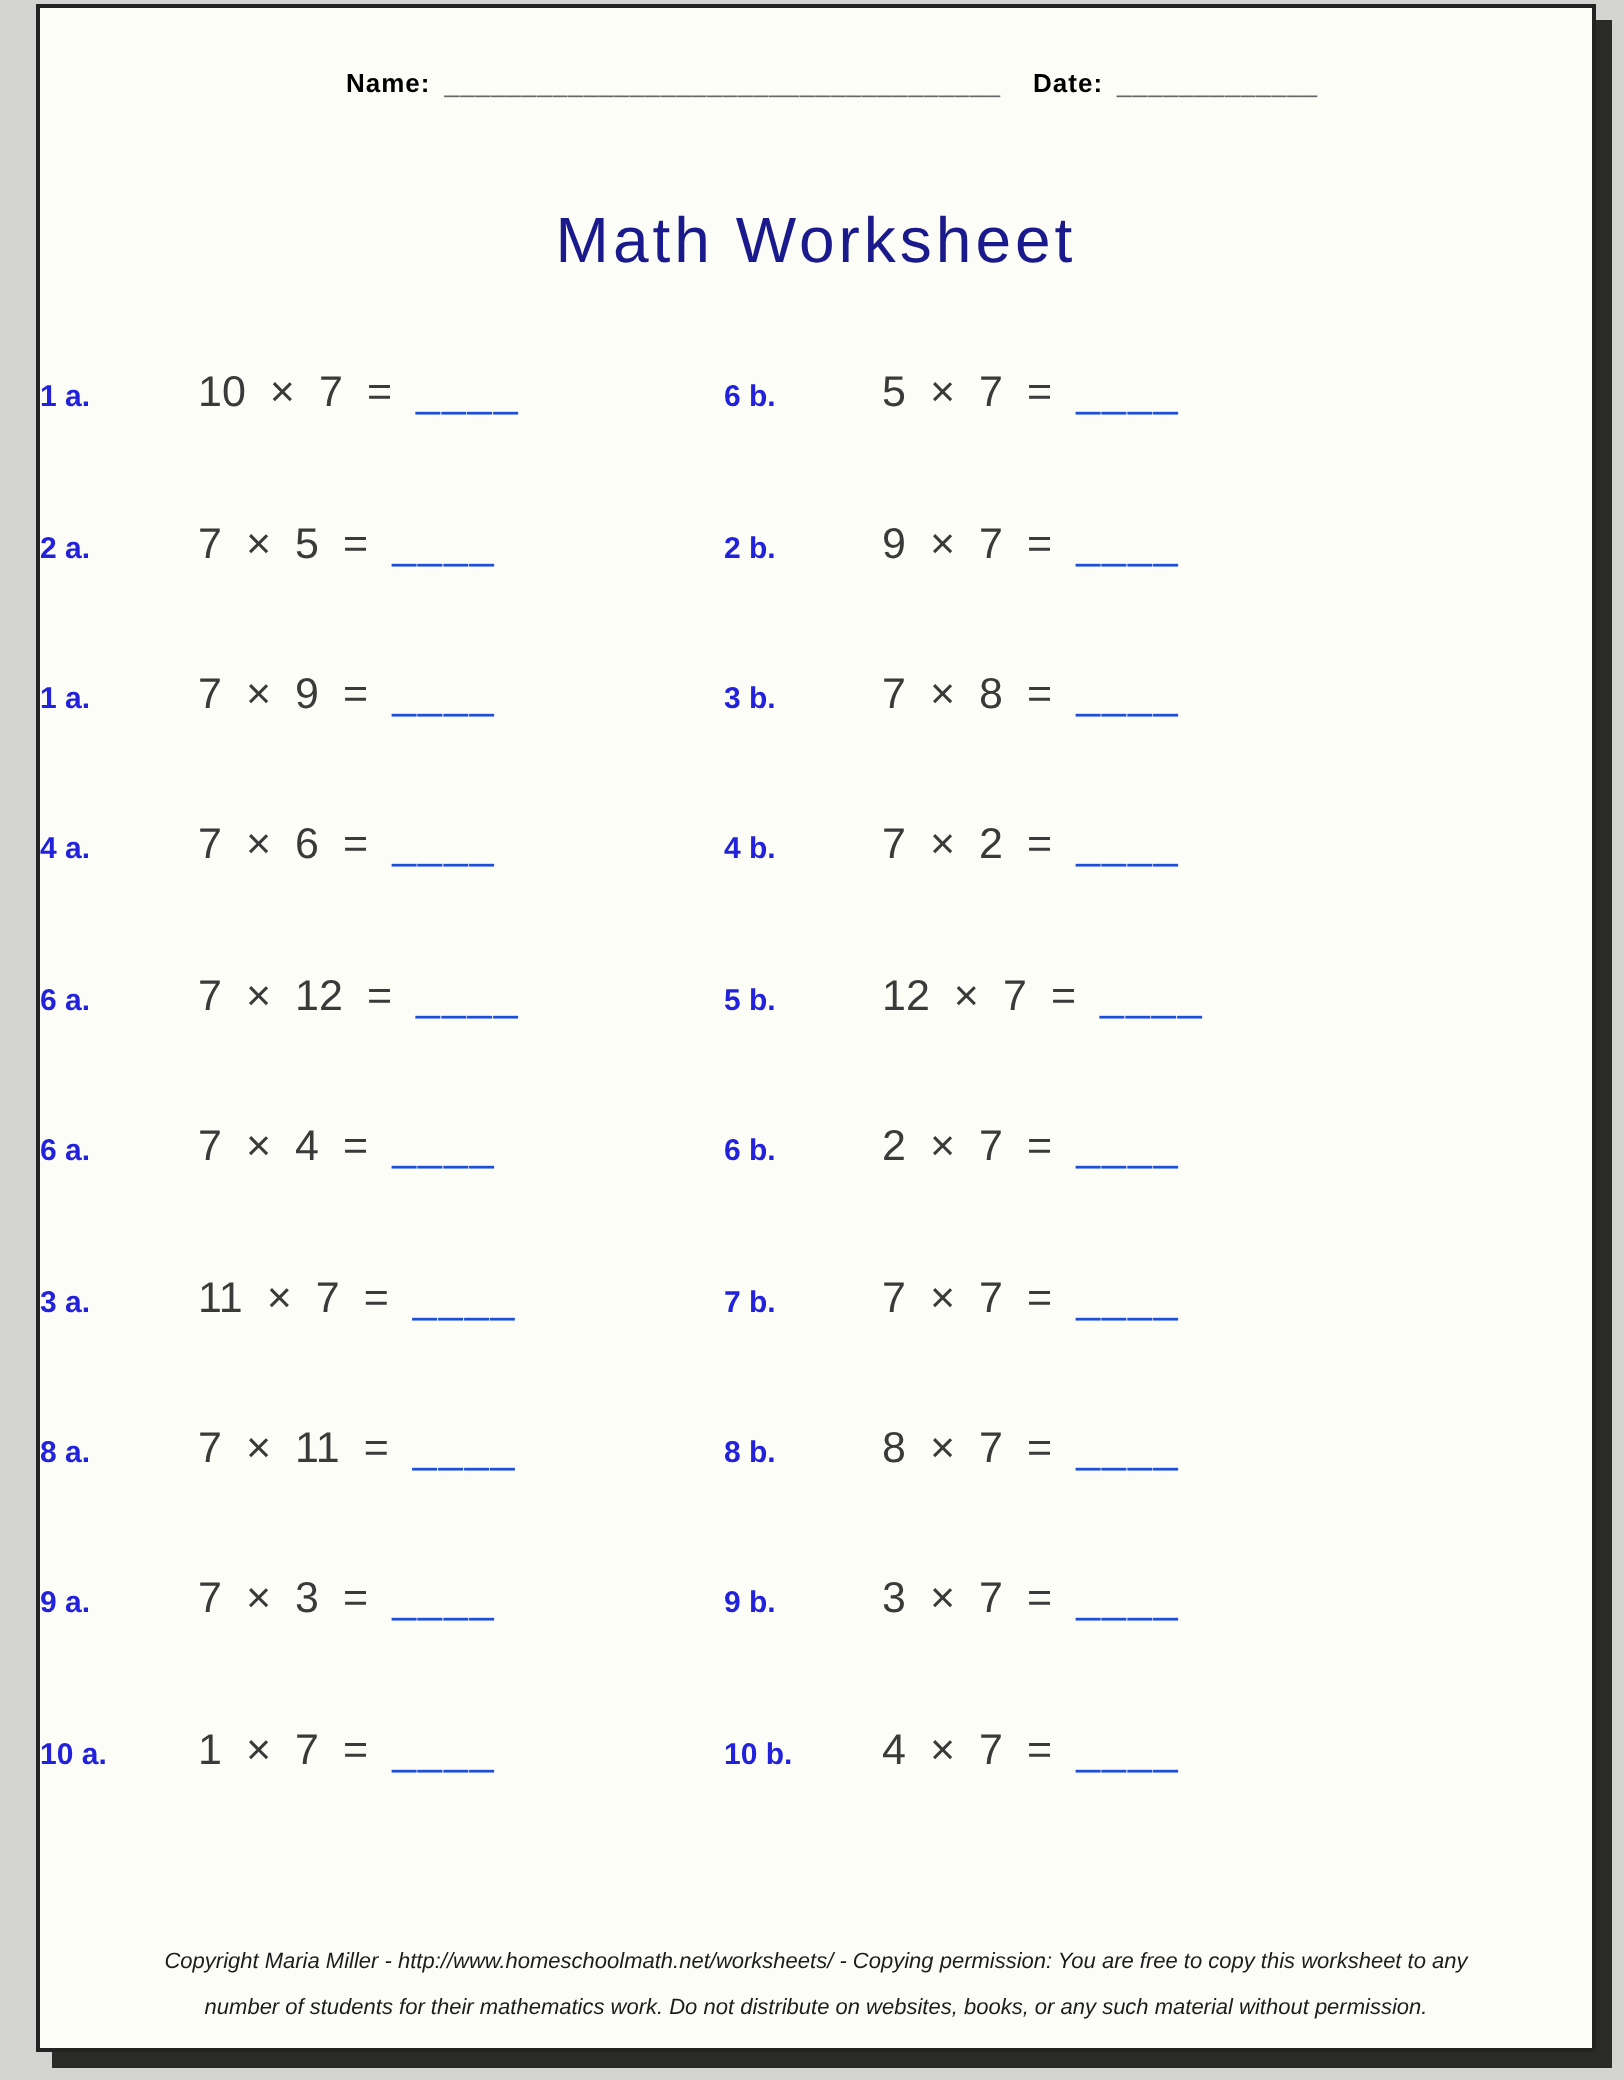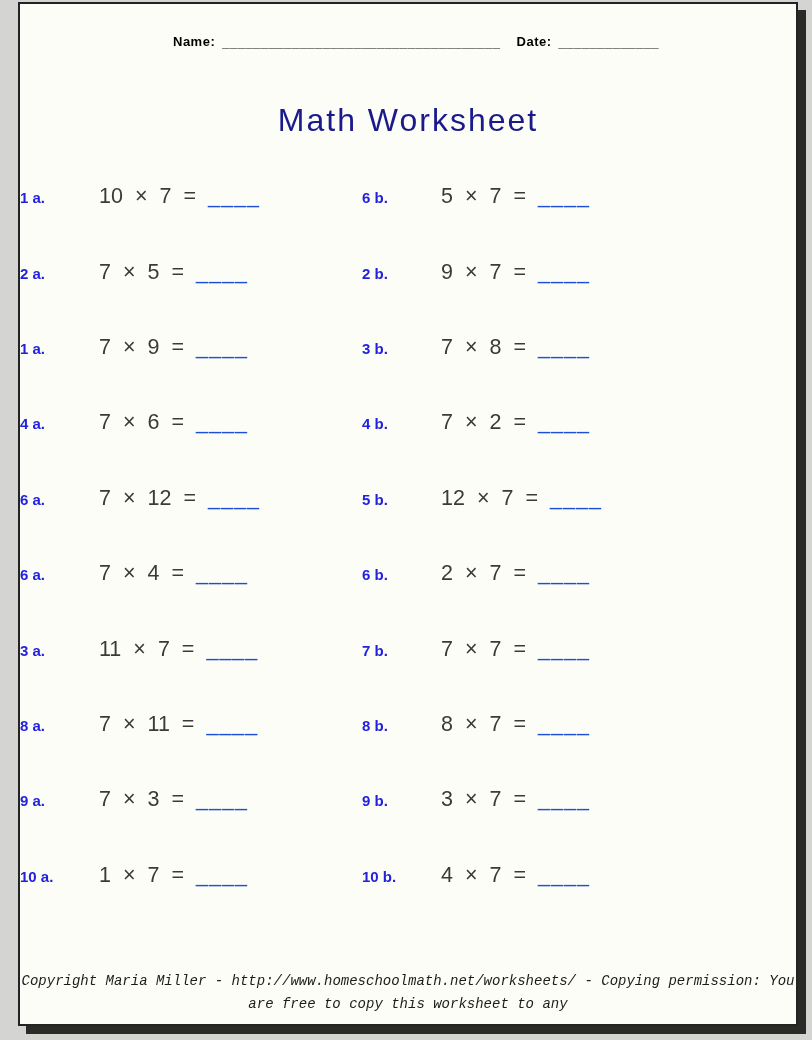--- a/index.html
+++ b/index.html
@@ -76,24 +76,23 @@
     font-size: 21.5px;
     color: #3a3a3a;
   }
   .blank { letter-spacing: 1px; color: #1d4ed8; }
   
   .footer {
     position: absolute;
     left: 0; right: 0; bottom: 8px;
     text-align: center;
     font-style: italic;
-    font-size: 14px;
+    font-size: 11px;
     line-height: 23px;
     color: #1c1c1c;
-    font-family: Liberation Mono, monospace;
   }
 </style>
 </head>
 <body>
 
 <div class="page">
 
   <div class="nameline">
     <span class="nd-label">Name:</span>
     <span class="nd-line">____________________________________</span>
@@ -302,15 +301,16 @@
           <span>×</span>
           <span>7</span>
           <span>=</span>
           <span class="blank">____</span>
         </span>
       </div>
     </div>
 
   <div class="footer">
     <div>Copyright Maria Miller - http://www.homeschoolmath.net/worksheets/ - Copying permission: You are free to copy this worksheet to any</div>
+    <div>number of students for their mathematics work. Do not distribute on websites, books, or any such material without permission.</div>
   </div>
 
 </div>
 
 </body></html>

